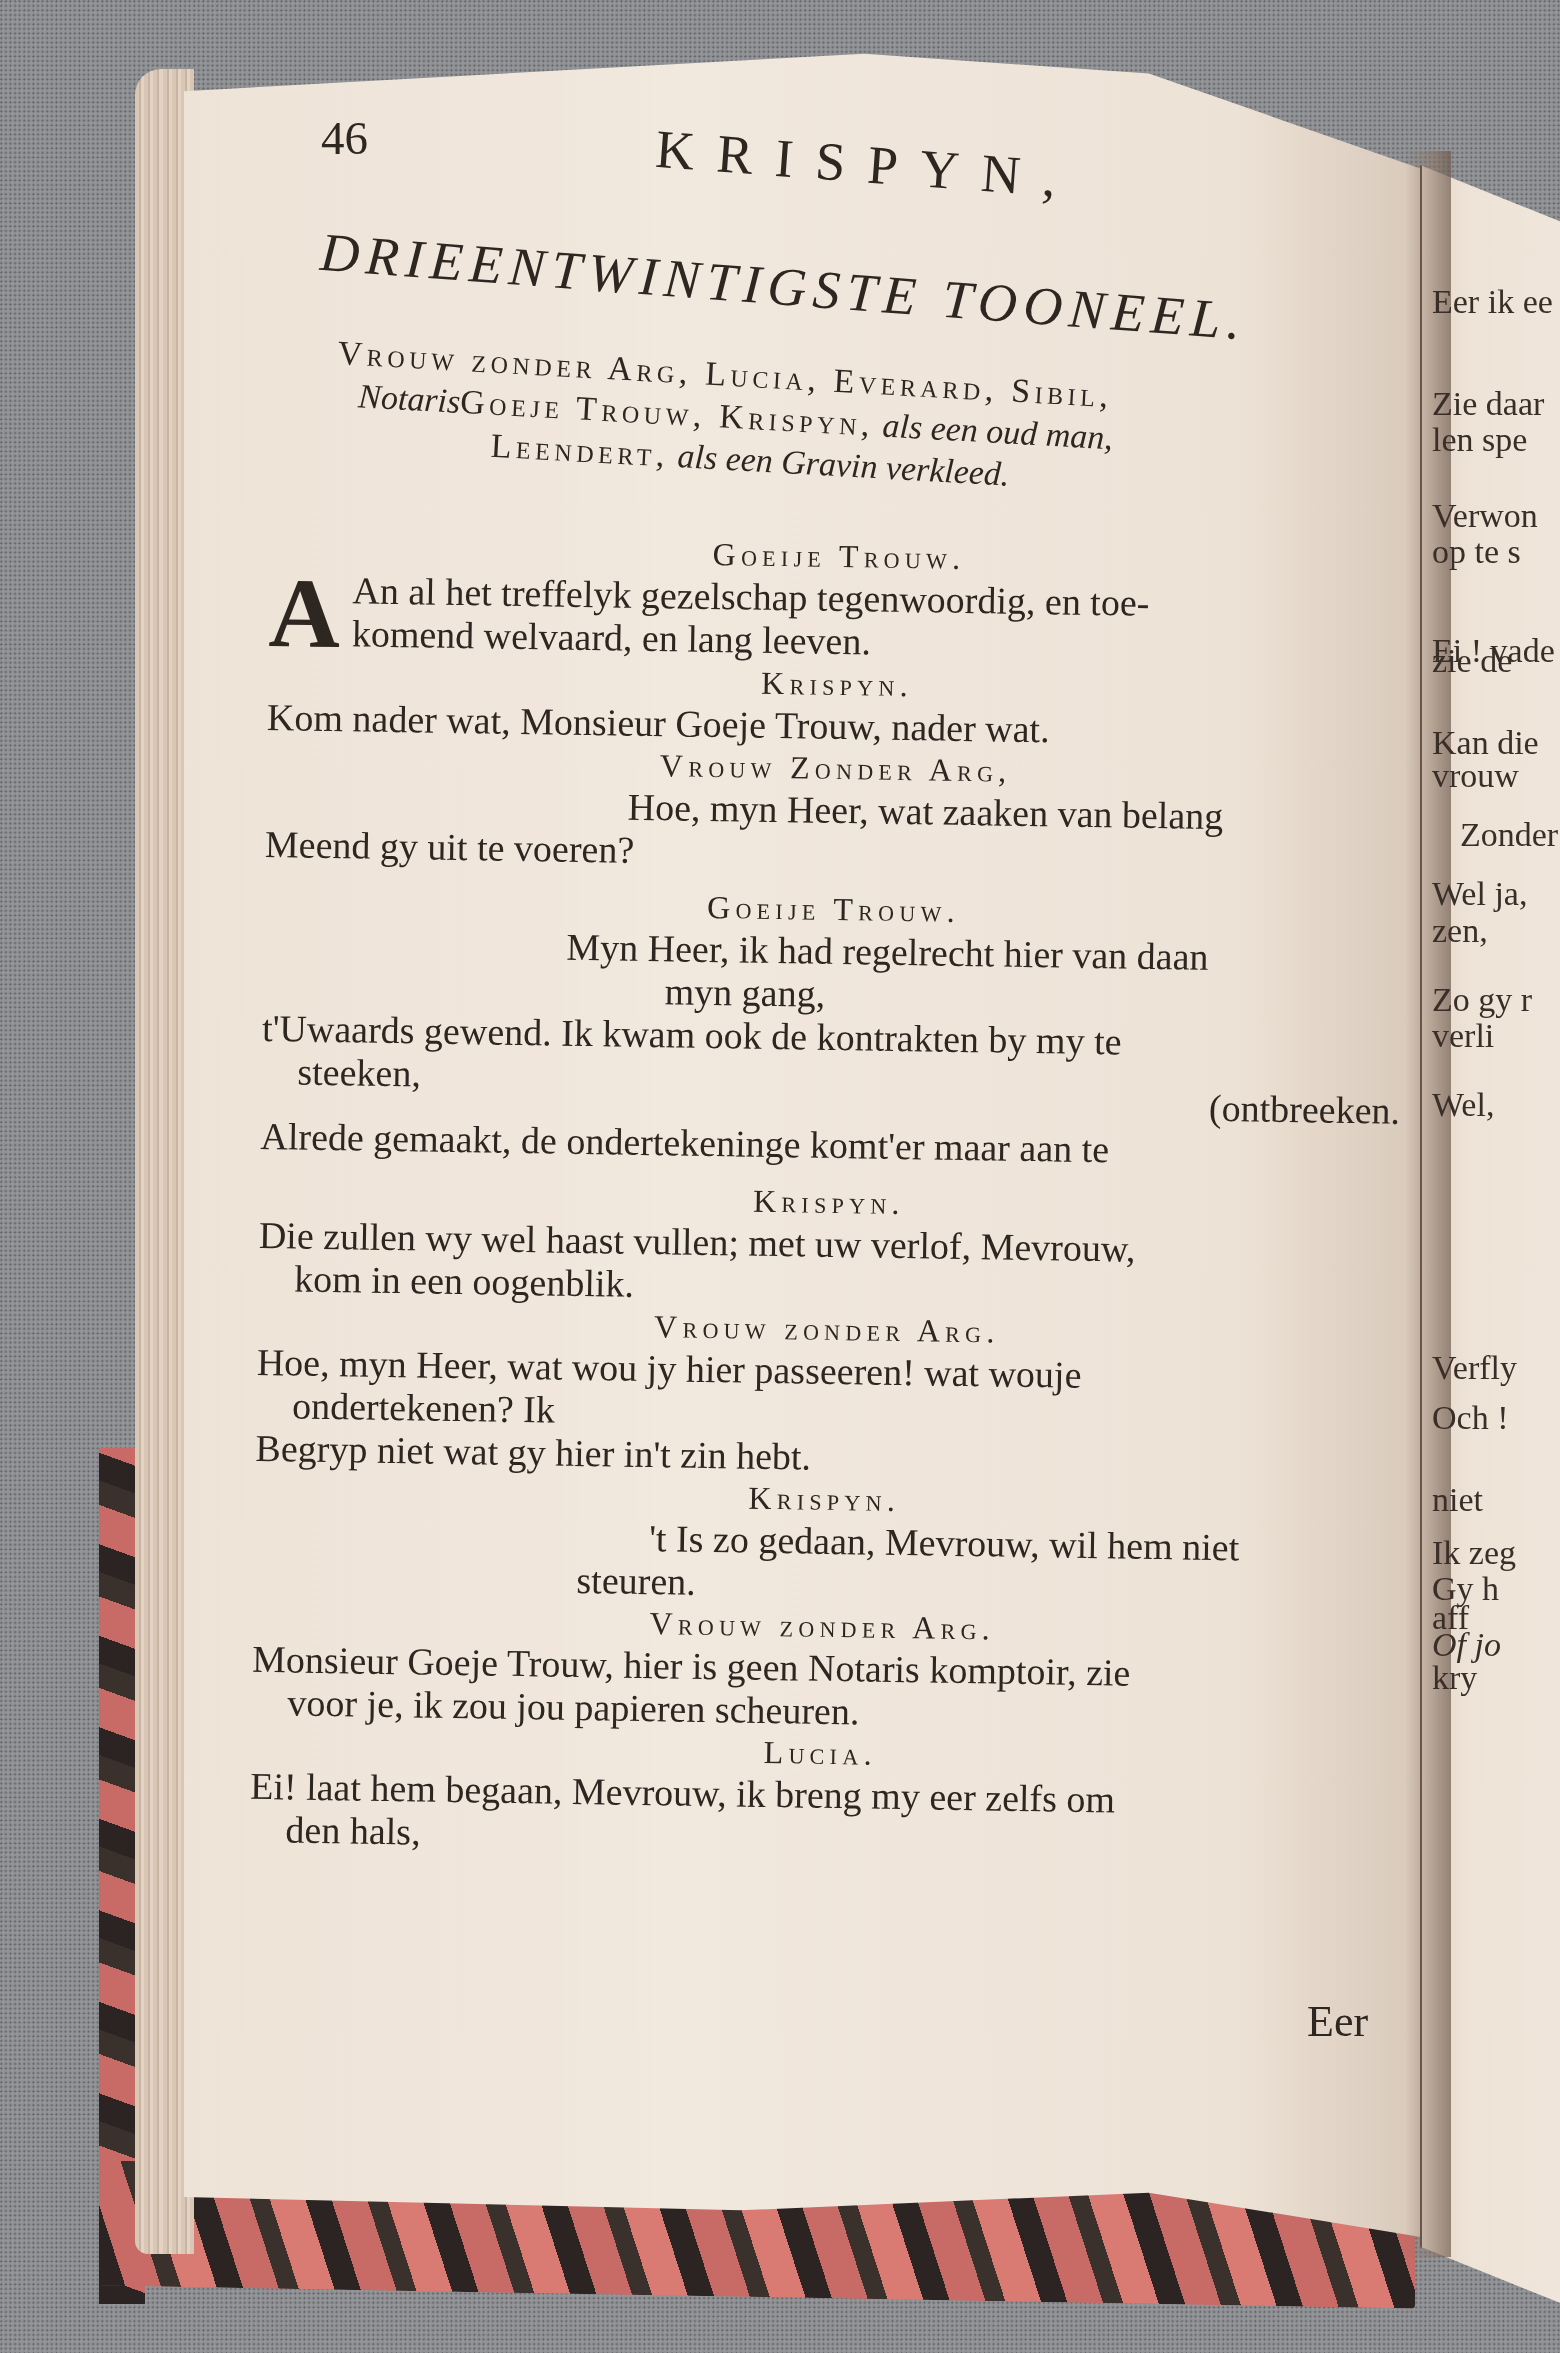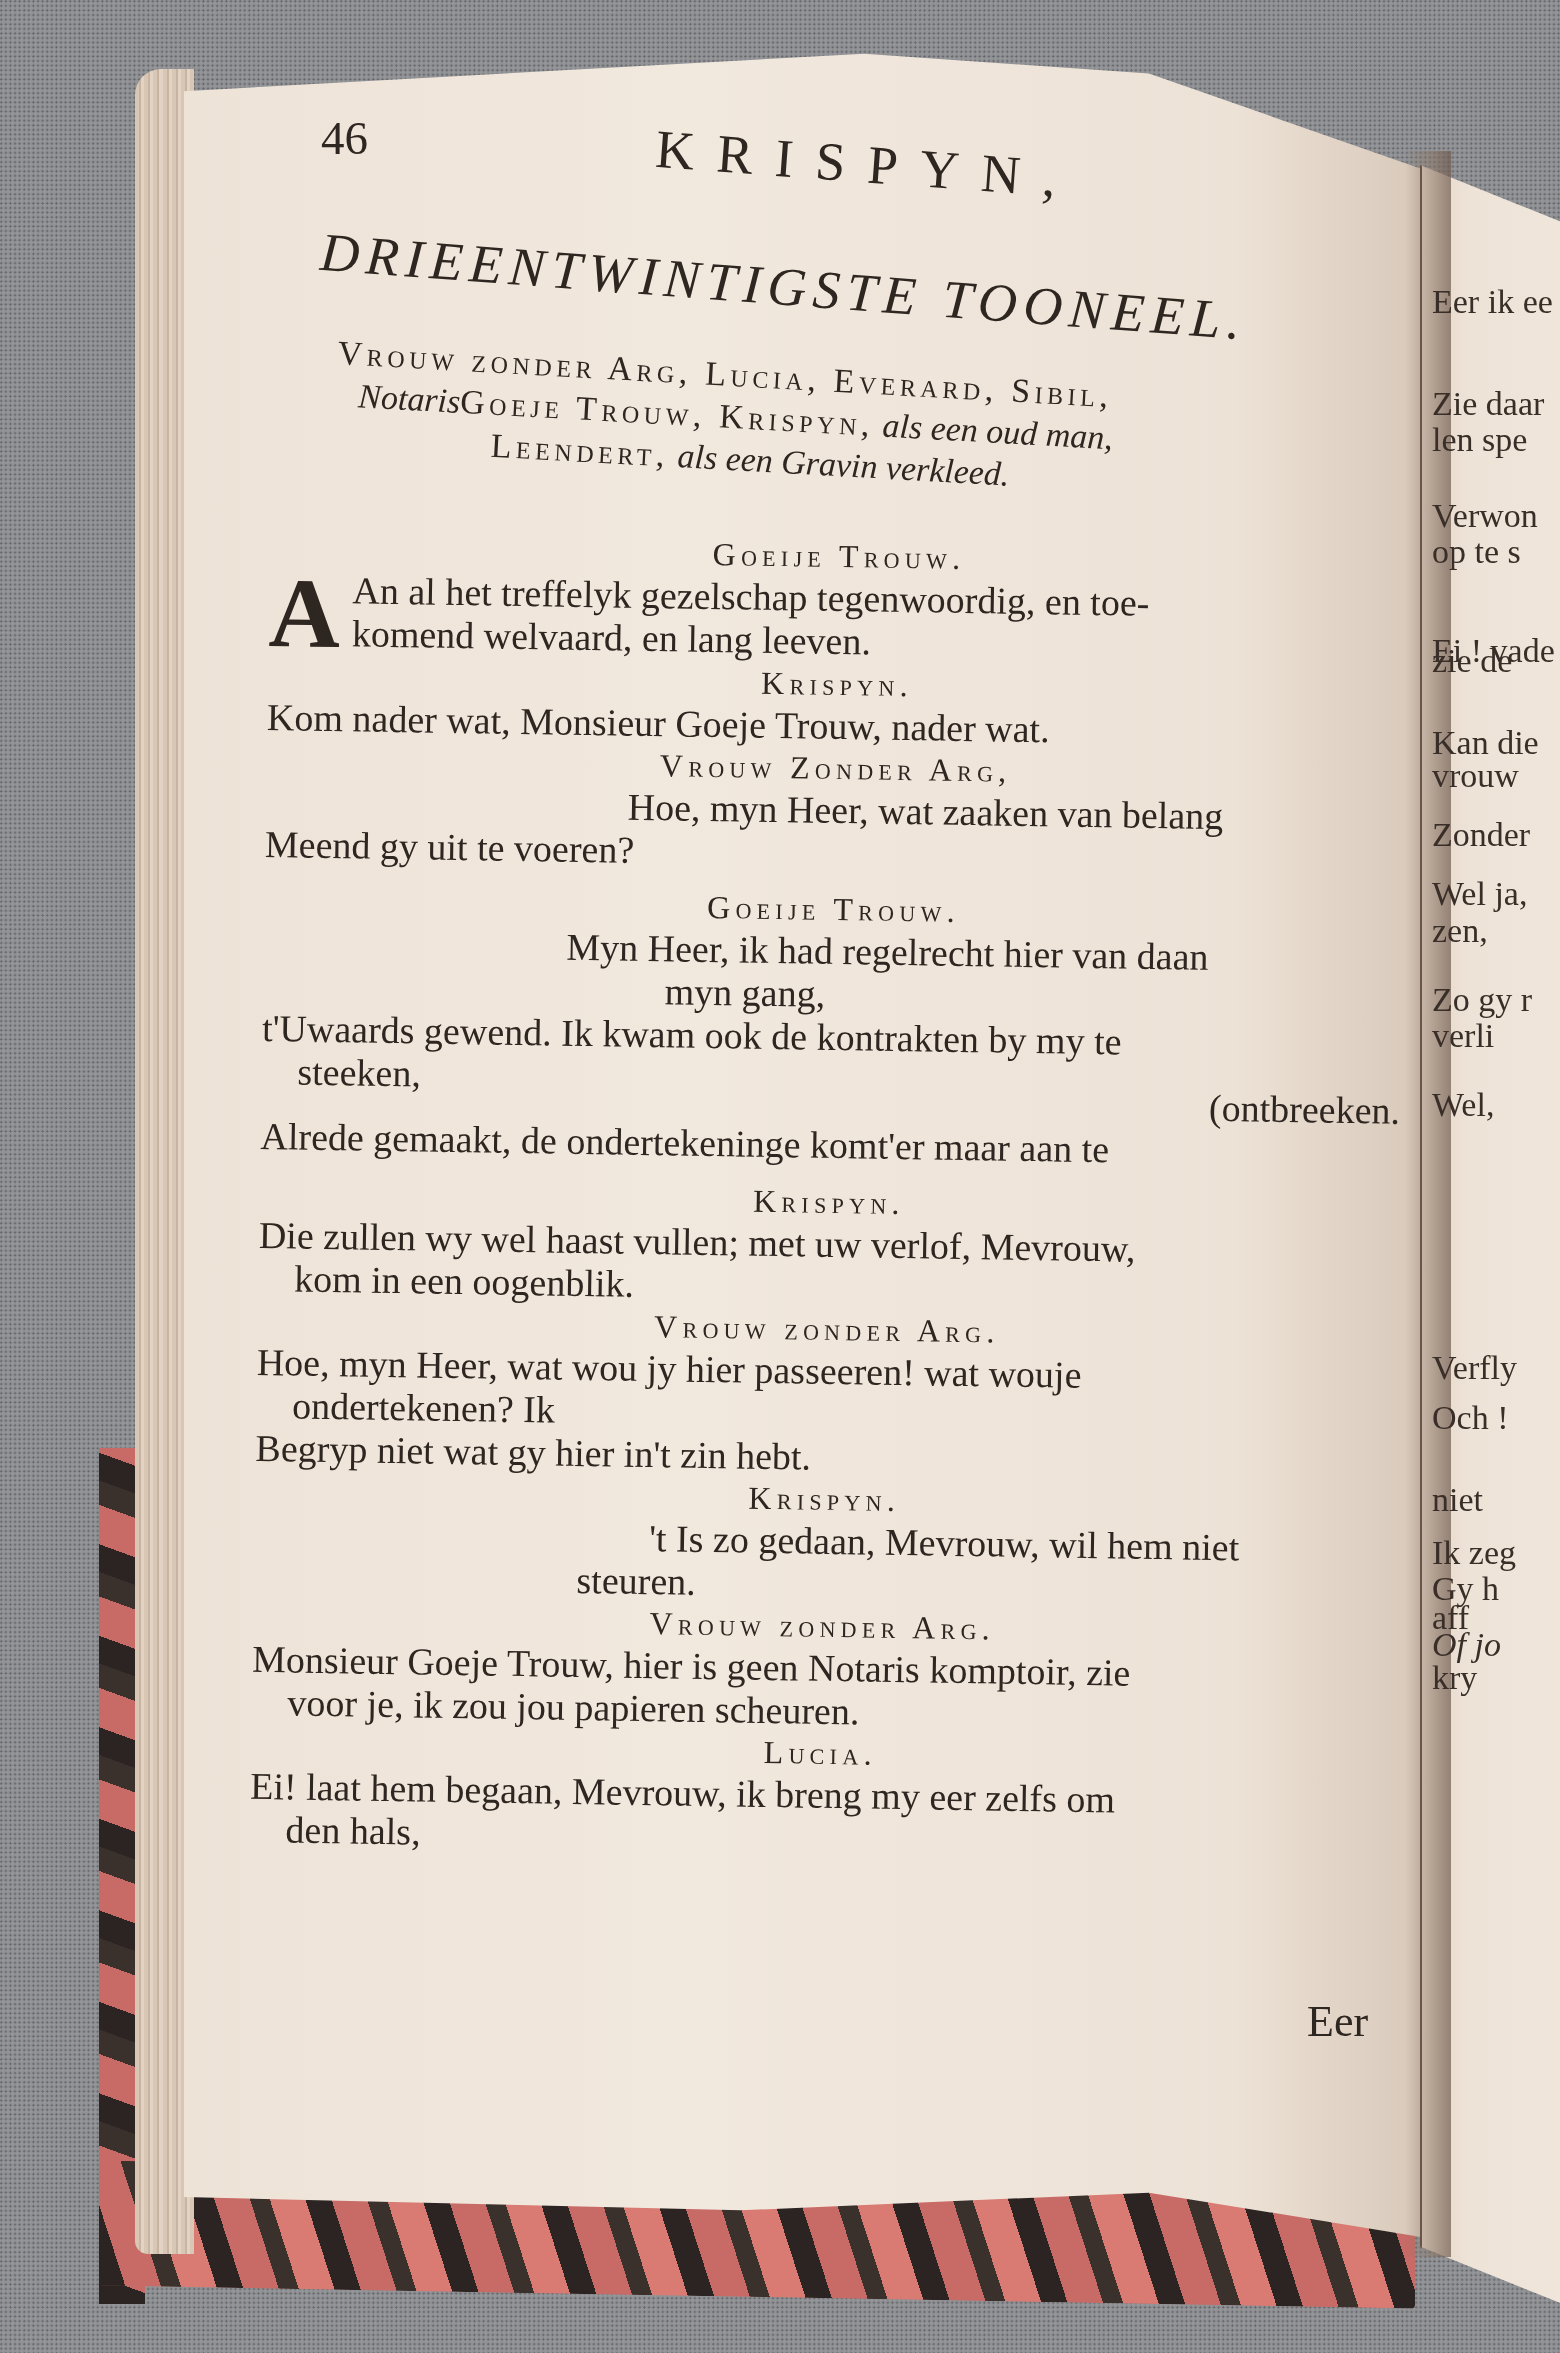--- a/index.html
+++ b/index.html
@@ -156,21 +156,21 @@
 <div id="right-fragments">
     <div class="rp" style="top: 283px;">Eer ik ee</div>
     <div class="rp" style="top: 385px;">Zie daar</div>
     <div class="rp" style="top: 421px;">len spe</div>
     <div class="rp" style="top: 497px;">Verwon</div>
     <div class="rp" style="top: 533px; text-align: center;">op te s</div>
     <div class="rp" style="top: 606px; margin-top: 26px;">Ei ! vade</div>
     <div class="rp" style="top: 642px;">zie de</div>
     <div class="rp" style="top: 724px;">Kan die</div>
     <div class="rp" style="top: 757px;">vrouw</div>
-    <div class="rp" style="top: 816px;">Zonder</div>
+    <div class="rp" style="top: 816px; margin-left: 28px;">Zonder</div>
     <div class="rp" style="top: 875px;">Wel ja,</div>
     <div class="rp" style="top: 912px;">zen,</div>
     <div class="rp" style="top: 981px;">Zo gy r</div>
     <div class="rp" style="top: 1017px;">verli</div>
     <div class="rp" style="top: 1086px;">Wel,</div>
     <div class="rp" style="top: 1349px;">Verfly</div>
     <div class="rp" style="top: 1399px;">Och !</div>
     <div class="rp" style="top: 1481px;">niet</div>
     <div class="rp" style="top: 1534px;">Ik zeg</div>
     <div class="rp" style="top: 1570px;">Gy h</div>

